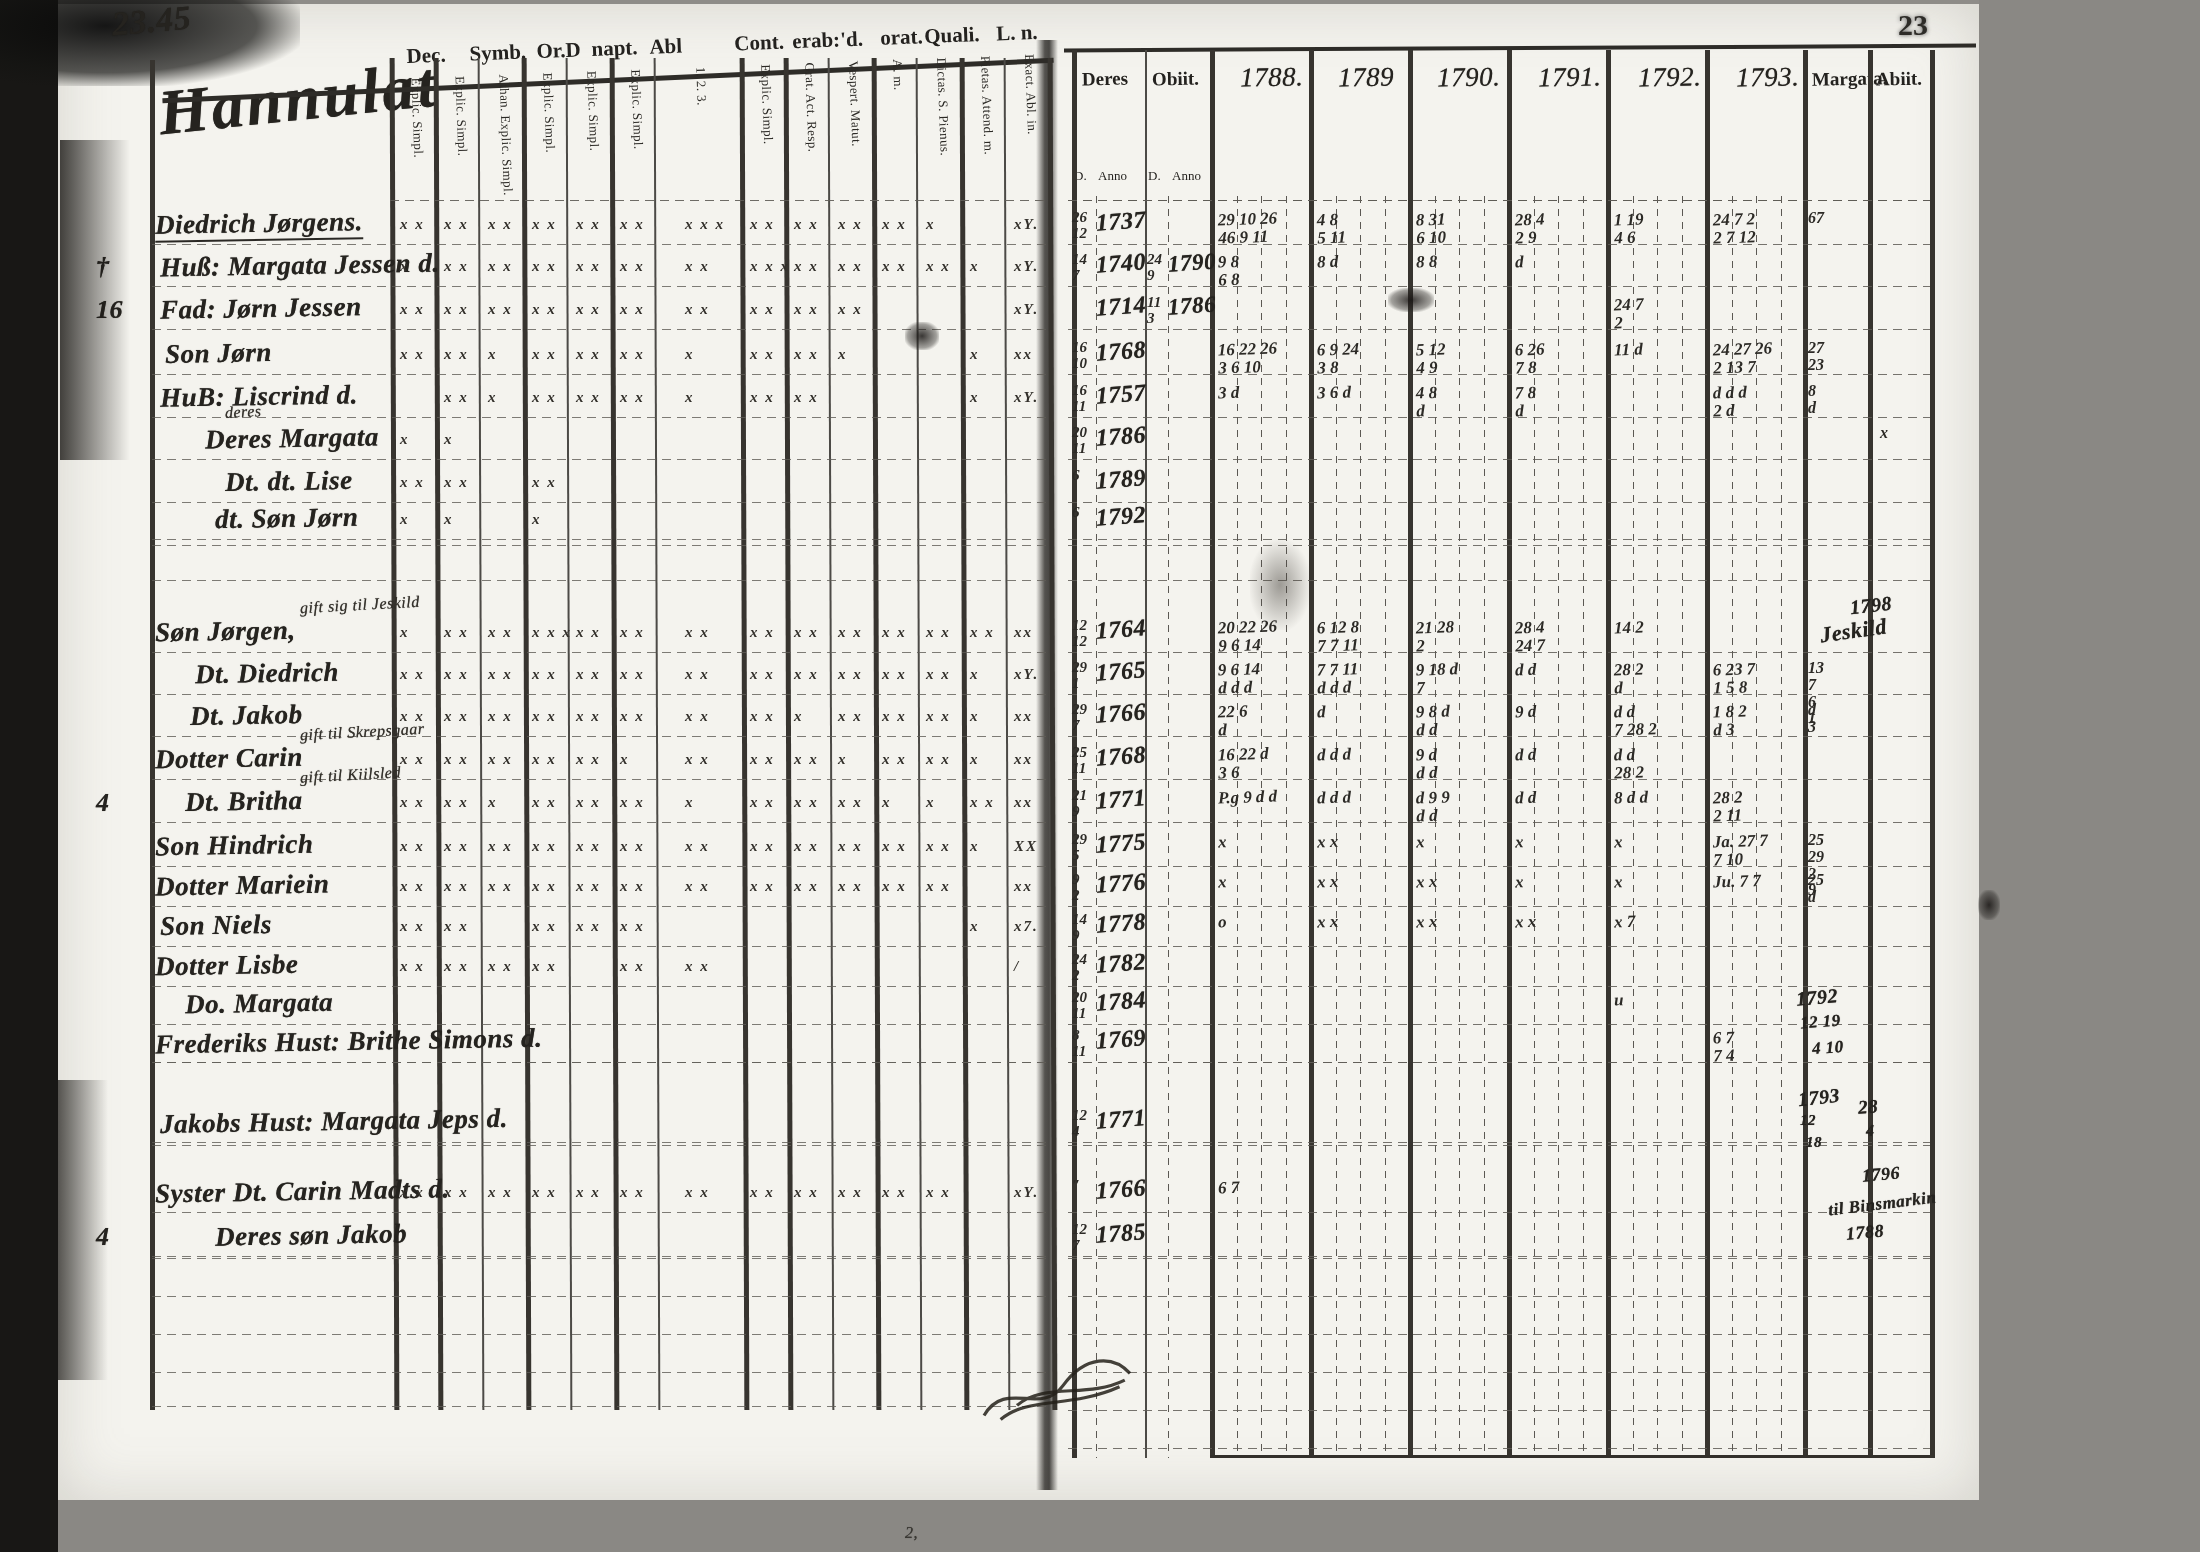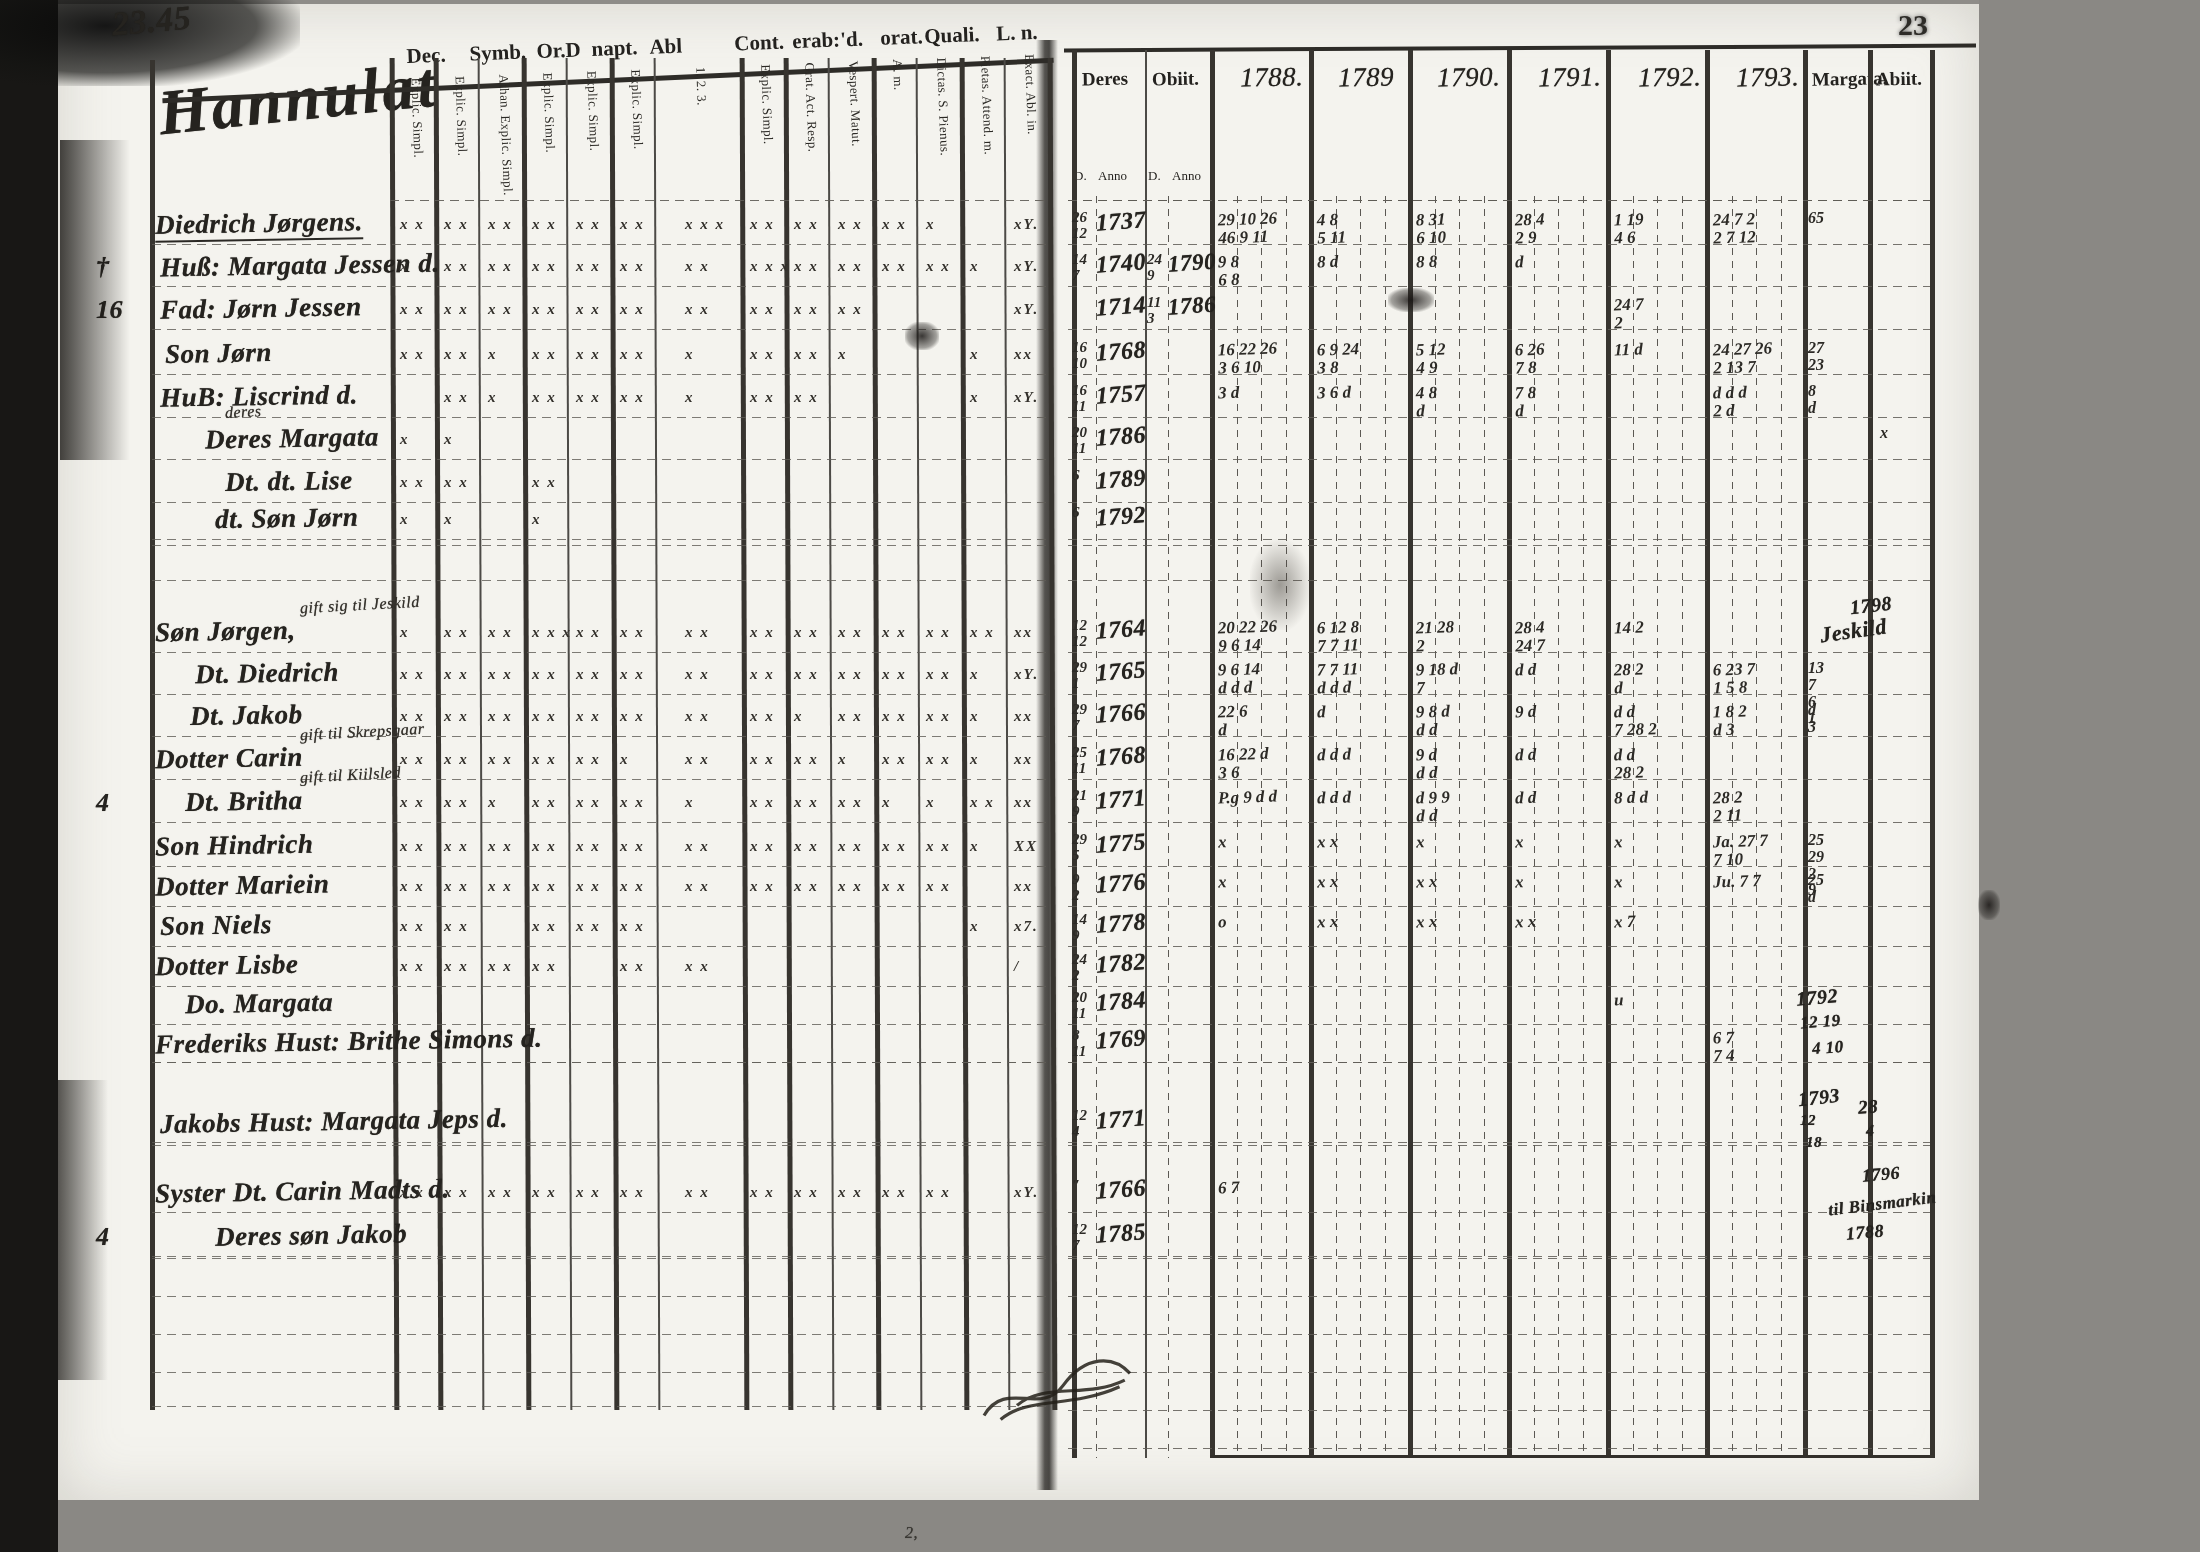--- a/index.html
+++ b/index.html
@@ -497,21 +497,21 @@
         <div class="abs num year-cell" style="left: 1317px; top: 0px; width: 90px; font-size: 17px; font-weight: bold; transform: rotate(-2deg);">4 8
 5 11</div>
         <div class="abs num year-cell" style="left: 1416px; top: 0px; width: 90px; font-size: 17px; font-weight: bold; transform: rotate(-2deg);">8 31
 6 10</div>
         <div class="abs num year-cell" style="left: 1515px; top: 0px; width: 90px; font-size: 17px; font-weight: bold; transform: rotate(-2deg);">28 4
 2 9</div>
         <div class="abs num year-cell" style="left: 1614px; top: 0px; width: 90px; font-size: 17px; font-weight: bold; transform: rotate(-2deg);">1 19
 4 6</div>
         <div class="abs num year-cell" style="left: 1713px; top: 0px; width: 90px; font-size: 17px; font-weight: bold; transform: rotate(-2deg);">24 7 2
 2 7 12</div>
-        <div class="abs num" style="left: 1808px; top: 0px; font-size: 16px; font-weight: bold;">65</div>
+        <div class="abs num" style="left: 1808px; top: 0px; font-size: 16px; font-weight: bold;">67</div>
       </div>
       <div class="abs " style="left: 0px; top: 252px; height: 42px; width: 940px;">
         <div class="abs num" style="left: 1072px; top: 0px; font-size: 15px; font-weight: bold;">14
 7</div>
         <div class="abs script" style="left: 1096px; top: -2px; font-size: 24px; font-weight: bold; transform: rotate(-4deg);">1740</div>
         <div class="abs num" style="left: 1147px; top: 0px; font-size: 15px; font-weight: bold;">24
 9</div>
         <div class="abs script" style="left: 1168px; top: -2px; font-size: 23px; font-weight: bold; transform: rotate(-4deg);">1790</div>
         <div class="abs num year-cell" style="left: 1218px; top: 0px; width: 90px; font-size: 17px; font-weight: bold; transform: rotate(-2deg);">9 8
 6 8</div>

